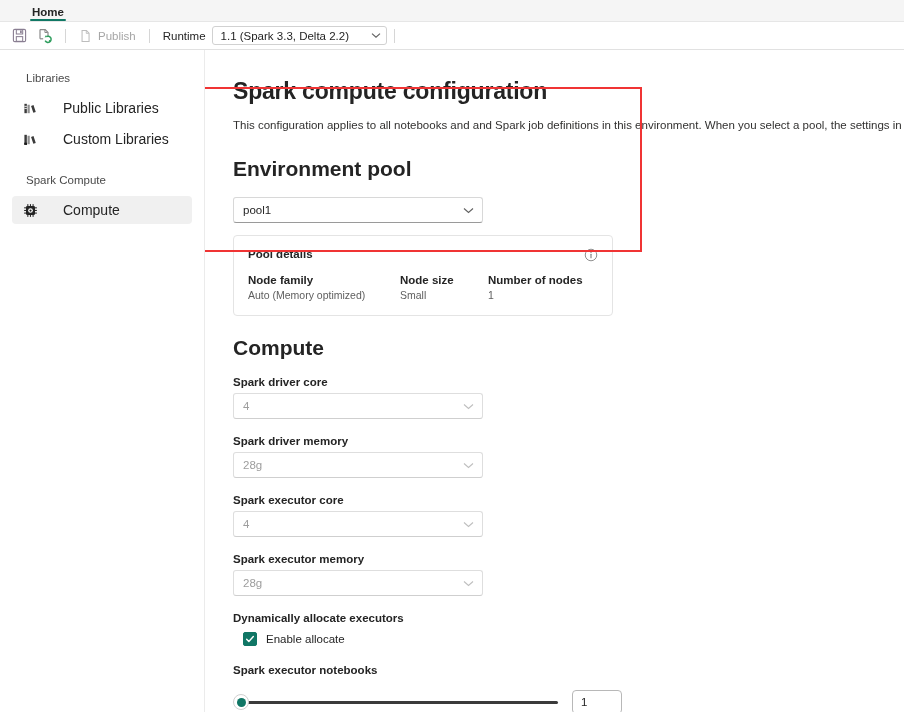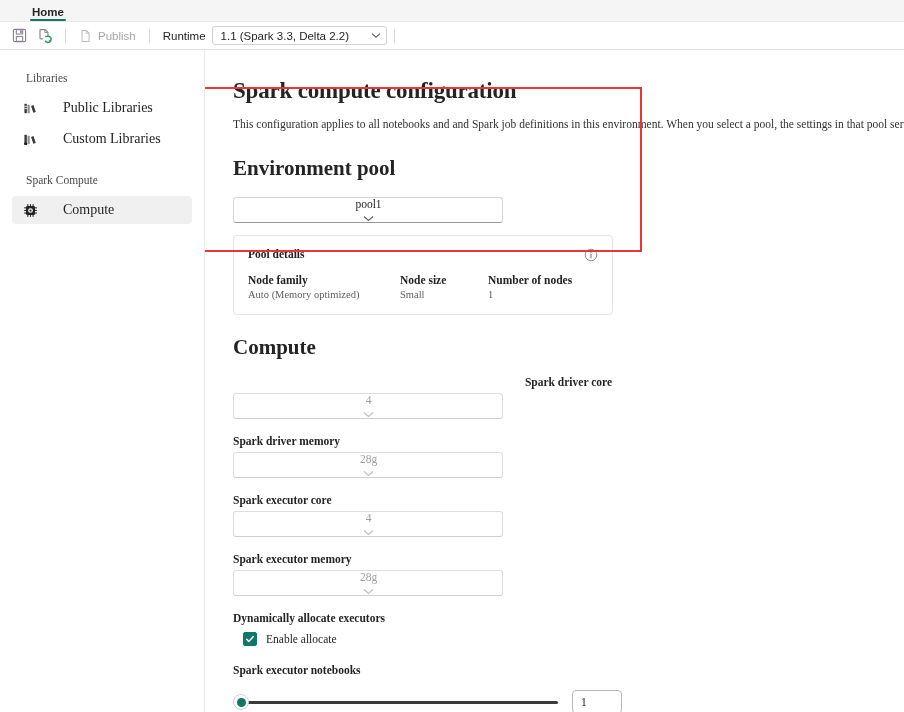--- a/index.html
+++ b/index.html
@@ -84,21 +84,20 @@
     color: #242424;
     gap: 22px;
     cursor: default;
   }
   .chev { flex: 0 0 auto; line-height: 0; }
 
   
   .body {
     display: flex;
     height: calc(712px - 22px - 28px);
-    font-family: Liberation Serif, serif;
   }
 
   
   .sidenav {
     width: 205px;
     flex: 0 0 205px;
     background: #ffffff;
     border-right: 1px solid #ebebeb;
     padding-top: 22px;
   }
@@ -146,34 +145,33 @@
   }
   h2.section-title {
     font-size: 21px;
     font-weight: 600;
     margin: 0 0 16px 0;
     color: #242424;
   }
 
   
   .combo {
-    width: 270px;
+    width: 250px;
     height: 26px;
     border: 1px solid #d8d8d8;
     border-bottom: 1px solid #9a9a9a;
     border-radius: 3px;
     background: #ffffff;
     display: flex;
     align-items: center;
     justify-content: space-between;
     padding: 0 8px 0 9px;
     font-size: 11.5px;
     color: #242424;
     cursor: default;
-    flex-direction: column;
   }
   .combo.disabled {
     border: 1px solid #dedede;
     border-bottom: 1px solid #cfcfcf;
     color: #9d9d9d;
   }
 
   
   .pool-card {
     width: 380px;
@@ -432,21 +430,21 @@
         </div>
         <div class="pool-col">
           <div class="pool-col-label">Number of nodes</div>
           <div class="pool-col-value">1</div>
         </div>
       </div>
     </div>
 
     <h2 class="section-title" style="margin-top:20px;">Compute</h2>
 
-    <div class="field" style="margin-top:14px;text-align:center;">
+    <div class="field" style="margin-top:14px;">
       <div class="field-label">Spark driver core</div>
       <div class="combo disabled">
         <span>4</span>
         <span class="chev">
           <svg width="11" height="7" viewBox="0 0 11 7">
               <path d="M1 1.5L5.5 5.4 10 1.5" fill="none" stroke="#bfbfbf" stroke-width="1.1"></path>
             </svg>
         </span>
       </div>
     </div>

